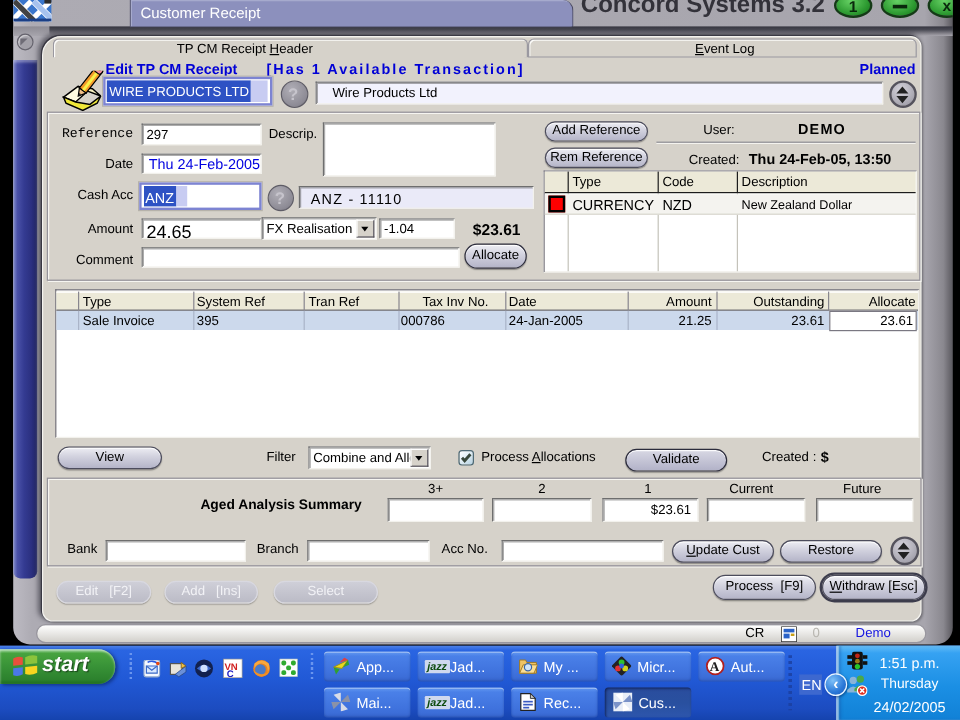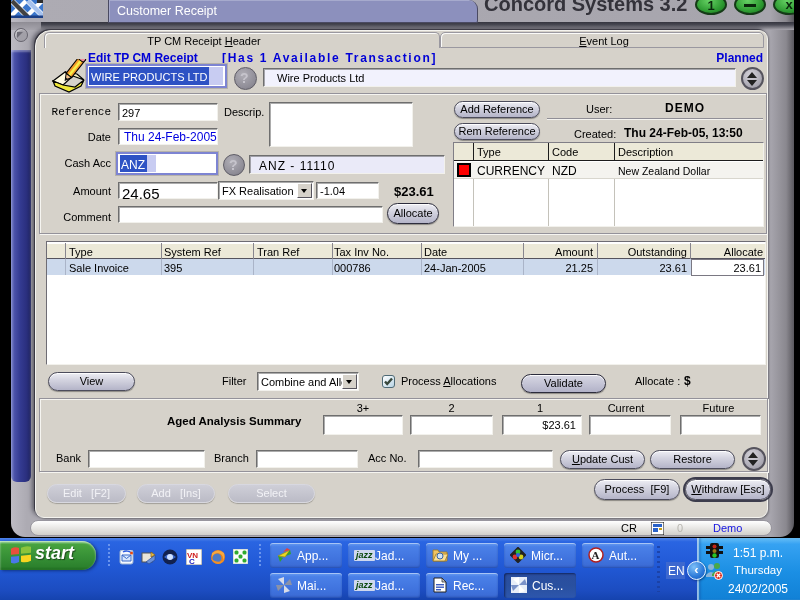--- a/index.html
+++ b/index.html
@@ -215,21 +215,21 @@
       <div style="left:125px;top:228px;width:1px;height:16px;background:#aab4c8;"></div>
       <div style="left:217px;top:228px;width:1px;height:16px;background:#aab4c8;"></div>
       <div style="left:296px;top:228px;width:1px;height:16px;background:#aab4c8;"></div>
       <div style="left:385px;top:228px;width:1px;height:16px;background:#aab4c8;"></div>
       <div style="left:487px;top:228px;width:1px;height:16px;background:#aab4c8;"></div>
       <div style="left:561px;top:228px;width:1px;height:16px;background:#aab4c8;"></div>
 
       <div class="t" style="left:33px;top:216px;">Type</div>
       <div class="t" style="left:128px;top:216px;">System Ref</div>
       <div class="t" style="left:221px;top:216px;">Tran Ref</div>
-      <div class="t" style="left:298px;top:216px;">Tax Inv No.</div>
+      <div class="t" style="left:316px;top:216px;">Tax Inv No.</div>
       <div class="t" style="left:388px;top:216px;">Date</div>
       <div class="t" style="left:487px;top:216px;width:70px;text-align:right;">Amount</div>
       <div class="t" style="left:561px;top:216px;width:90px;text-align:right;">Outstanding</div>
       <div class="t" style="left:654px;top:216px;width:73px;text-align:right;">Allocate</div>
 
       <div class="t" style="left:33px;top:232px;">Sale Invoice</div>
       <div class="t" style="left:128px;top:232px;">395</div>
       <div class="t" style="left:298px;top:232px;">000786</div>
       <div class="t" style="left:388px;top:232px;">24-Jan-2005</div>
       <div class="t" style="left:487px;top:232px;width:70px;text-align:right;">21.25</div>
@@ -246,21 +246,21 @@
       <div style="left:310px;top:349px;width:0;height:0;border-left:3.5px solid transparent;border-right:3.5px solid transparent;border-top:4px solid #000;"></div>
 
       <div style="left:346px;top:344px;width:13px;height:13px;border-radius:3px;border:1px solid #4e6a76;
         background:linear-gradient(135deg,#ffffff 0%,#e8f2f8 35%,#b6d2e2 100%);"></div>
       <svg style="left:346px;top:344px;" width="13" height="13" viewBox="0 0 13 13">
         <path d="M3 6.5 L5.2 9 L10 3.5" fill="none" stroke="#39483c" stroke-width="2.4"></path>
       </svg>
       <div class="t" style="left:365px;top:345px;">Process <span style="text-decoration:underline">A</span>llocations</div>
       <div class="stad t" style="left:485px;top:343px;width:85px;height:19px;line-height:17px;
         background:linear-gradient(180deg,#d8d8e4,#b2b2c8);border-color:#2c2c3c;">Validate</div>
-      <div class="t" style="left:599px;top:345px;">Allocate :</div>
+      <div class="t" style="left:599px;top:345px;">Created :</div>
       <div class="t" style="left:648px;top:344px;font-weight:bold;font-size:12px;">$</div>
 
       <div style="left:3px;top:367px;width:729px;height:74px;border:1px solid #94929a;
         box-shadow:inset 1px 1px 0 #f6f5f1, 1px 1px 0 #f6f5f1;background:#d6d2ca;"></div>
       <div class="t" style="left:287px;top:372px;width:80px;text-align:center;">3+</div>
       <div class="t" style="left:374px;top:372px;width:83px;text-align:center;">2</div>
       <div class="t" style="left:466px;top:372px;width:76px;text-align:center;">1</div>
       <div class="t" style="left:551px;top:372px;width:78px;text-align:center;">Current</div>
       <div class="t" style="left:644px;top:372px;width:77px;text-align:center;">Future</div>
       <div class="t" style="left:131px;top:385px;font-size:11.5px;font-weight:bold;">Aged Analysis Summary</div>

